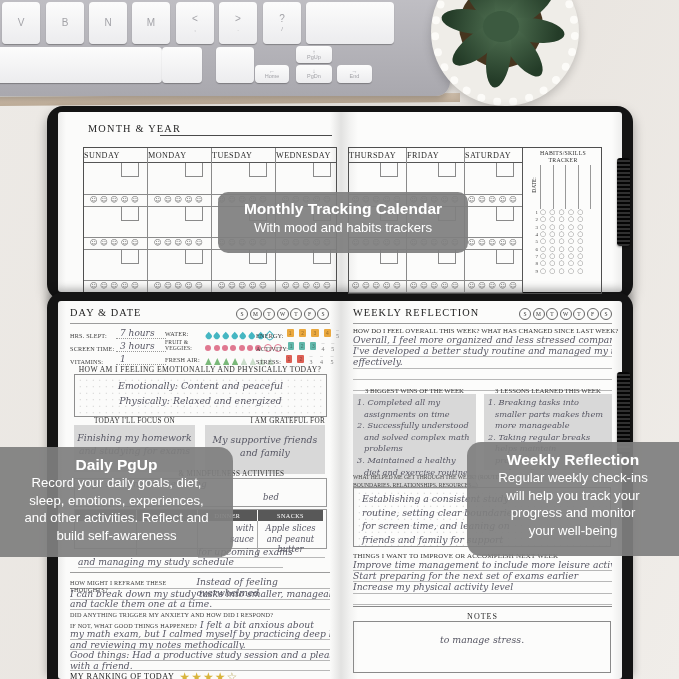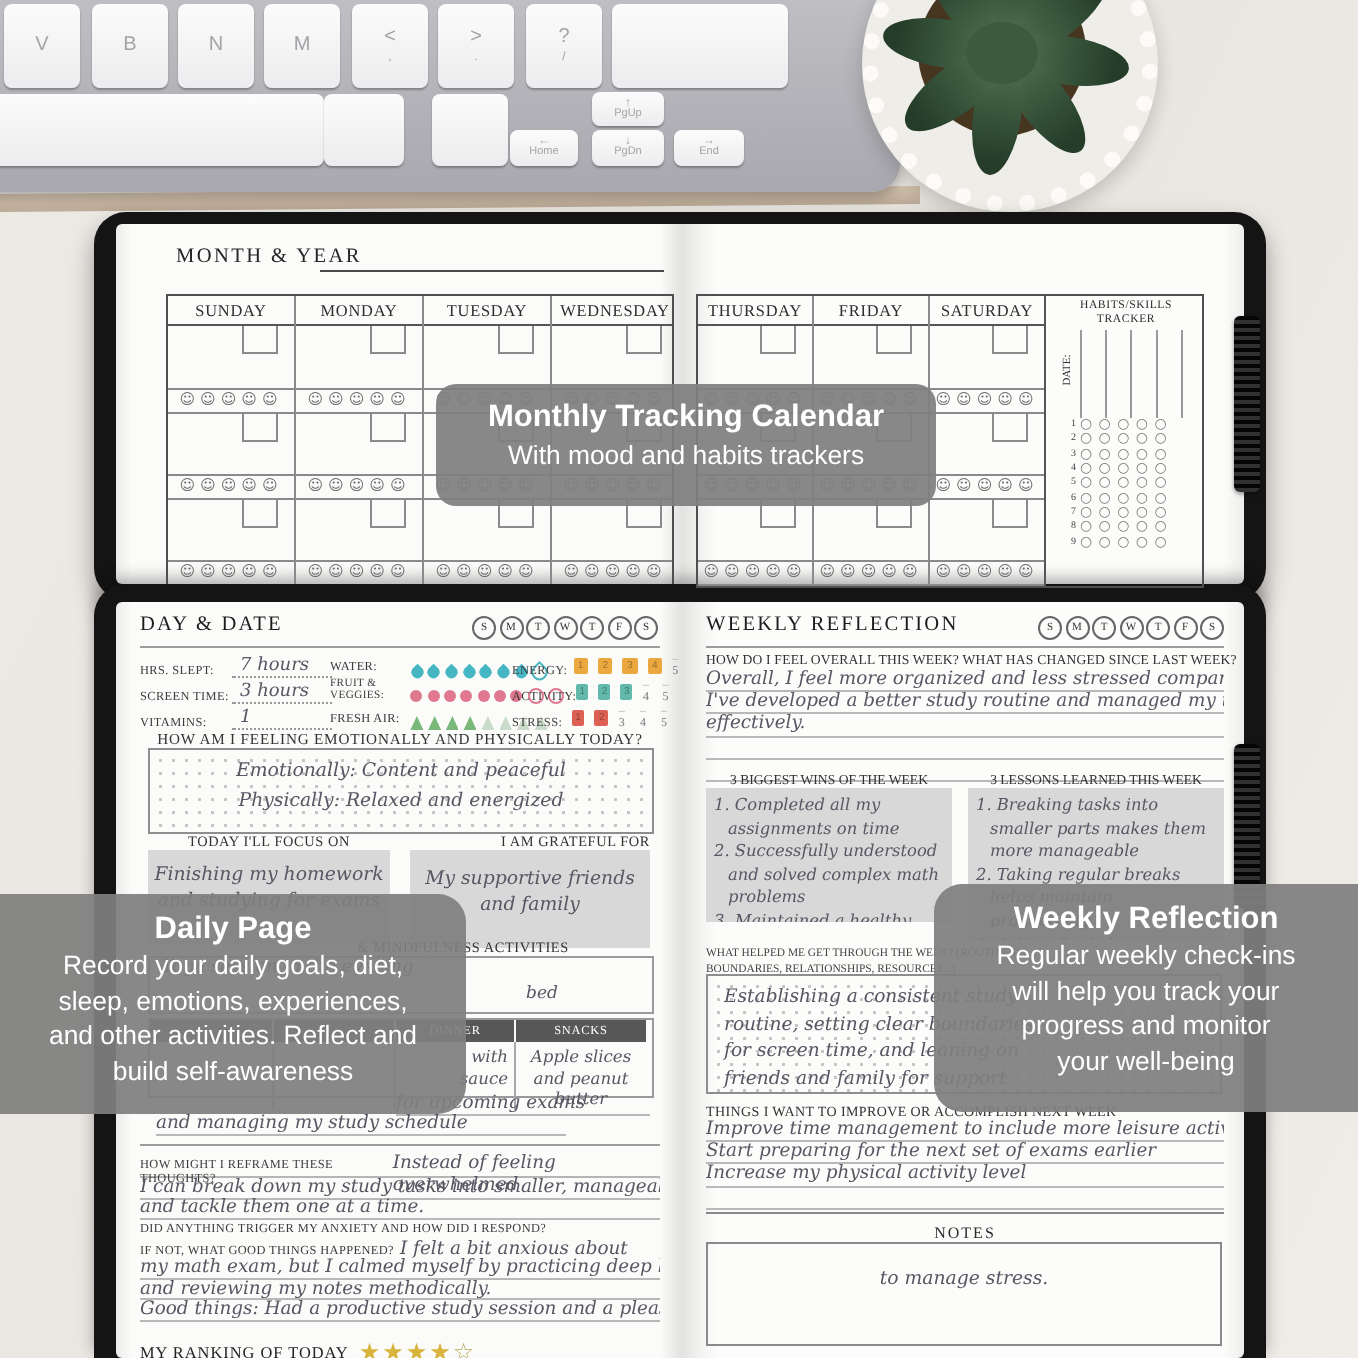--- a/index.html
+++ b/index.html
@@ -44,21 +44,21 @@
   #mpageL{position:absolute;left:58px;top:112px;width:283px;height:180px;overflow:hidden;z-index:4}
   #mpageR{position:absolute;left:341px;top:112px;width:281px;height:184px;overflow:hidden;z-index:4}
   #m-title{position:absolute;left:30px;top:11px;font-size:10.3px;letter-spacing:1.2px;color:#262626}
   #m-line{position:absolute;left:102px;top:23px;width:172px;border-top:1px solid #4a4a4a}
   .caltab{position:absolute;top:35px;height:145px;border:1px solid #4f4f4f;display:flex;overflow:hidden}
   #caltabL{left:25px;width:252px}
   #caltabR{left:7px;width:252px}
   .ccol{border-left:1px solid #8a8a8a;display:flex;flex-direction:column;flex:none}
   .ccol:first-child{border-left:none}
   .chead{height:16px;line-height:16px;border-bottom:1px solid #555;font-size:8.2px;letter-spacing:.4px;
-    text-align:center;color:#2e2e2e;white-space:nowrap;overflow:hidden}
+    text-align:left;color:#2e2e2e;white-space:nowrap;overflow:hidden}
   .ccell{position:relative;height:47px;border-bottom:1px solid #8a8a8a}
   .dbox{position:absolute;top:0;right:8px;width:16px;height:13px;border:1px solid #8a8a8a;border-top:none}
   .faces{position:absolute;left:0;right:0;bottom:0;height:11px;line-height:10px;border-top:1px solid #8a8a8a;
     text-align:center;font-family:"DejaVu Sans",sans-serif;font-size:7.5px;letter-spacing:2.5px;color:#6a6a6a;
     overflow:hidden;white-space:nowrap}
   .hcol{width:80px;flex:none;border-left:1px solid #555;position:relative}
   .hhead{padding-top:2px;height:15px;font-size:5.8px;line-height:1.25;text-align:center;color:#2e2e2e;letter-spacing:.3px}
   .hlines{position:relative;height:44px;margin-left:17px;border-left:1px solid #999;
     background:repeating-linear-gradient(90deg,transparent 0 11.6px,#999 11.6px 12.6px)}
   .hdate{position:absolute;left:-27px;top:17px;width:40px;text-align:center;font-size:5.5px;color:#333;
@@ -152,21 +152,21 @@
   #d-rank .rlabel{font-size:8.2px;letter-spacing:.5px;color:#222}
   .star{font-family:"DejaVu Sans",sans-serif;font-size:12px;letter-spacing:1px;line-height:12px}
   
   #w-title{left:12px;top:6px}
   #w-week{right:10px;top:7px}
   #w-rule1{left:12px;right:10px;top:22px}
   #w-q1{left:12px;top:26px;font-size:6.8px;color:#333;letter-spacing:.1px}
   #w-a1{left:12px;right:10px;top:34px}
   #w-winsh{left:12px;width:123px;top:86px;text-align:center;font-size:6.8px;color:#333}
   #w-lessh{left:143px;width:128px;top:86px;text-align:center;font-size:6.8px;color:#333}
-  #w-winsbox{left:12px;top:93px;width:123px;height:67px;padding:3px 4px;box-sizing:border-box}
+  #w-winsbox{left:12px;top:93px;width:123px;height:95px;padding:3px 4px;box-sizing:border-box}
   #w-lessbox{left:143px;top:93px;width:128px;height:76px;padding:3px 4px;box-sizing:border-box}
   #w-helpq{left:12px;top:172px;font-size:5.7px;color:#444;line-height:1.45}
   #w-dotbox{left:12px;top:186px;width:258px;height:60px;padding:4px 0 0 8px;box-sizing:border-box}
   #w-improveh{left:12px;top:251px;font-size:7px;color:#333;letter-spacing:.2px}
   #w-improve{left:12px;right:10px;top:259px}
   #w-rule2{left:12px;right:10px;top:305px;border-top:1px solid #888}
   #w-notesh{left:12px;right:10px;top:311px;text-align:center;font-size:8px;letter-spacing:1px;color:#2b2b2b}
   #w-notesbox{left:12px;top:320px;width:258px;height:52px;border:1px solid #8a8a8a;text-align:center;
     padding-top:11px;box-sizing:border-box}
   
@@ -572,20 +572,21 @@
 
     <div id="d-trigq1" class="qlabel">DID ANYTHING TRIGGER MY ANXIETY AND HOW DID I RESPOND?</div>
     <div id="d-trigrow">
       <span class="qlabel">IF NOT, WHAT GOOD THINGS HAPPENED?</span>
       <span class="hw">I felt a bit anxious about</span>
       </div>
     <div id="d-triglines">
         <div class="hwline">my math exam, but I calmed myself by practicing deep breathing exercises</div>
         <div class="hwline">and reviewing my notes methodically.</div>
         <div class="hwline">Good things: Had a productive study session and a pleasant conversation</div>
+        <div class="hwline">with a friend.</div>
       </div>
 
     <div id="d-rank">
       <span class="rlabel">MY RANKING OF TODAY</span>
       <span><span class="star" style="color: rgb(216, 180, 60);">★</span><span class="star" style="color: rgb(216, 180, 60);">★</span><span class="star" style="color: rgb(216, 180, 60);">★</span><span class="star" style="color: rgb(216, 180, 60);">★</span><span class="star" style="color: rgb(185, 168, 90);">☆</span></span>
       </div>
   </div>
 
   <div id="wpage">
     <div id="w-title" class="ptitle">WEEKLY REFLECTION</div>
@@ -645,21 +646,21 @@
         <div class="hwc">to manage stress.</div>
       </div>
   </div>
   <div id="band2" class="band"></div>
 
   <div id="cap-month" class="cap">
     <div class="cap-t">Monthly Tracking Calendar</div>
     <div class="cap-b">With mood and habits trackers</div>
   </div>
   <div id="cap-daily" class="cap">
-    <div class="cap-t">Daily Page</div>
+    <div class="cap-t">Daily PgUp</div>
     <div>
         <div class="cap-l">Record your daily goals, diet,</div>
         <div class="cap-l">sleep, emotions, experiences,</div>
         <div class="cap-l">and other activities. Reflect and</div>
         <div class="cap-l">build self-awareness</div>
       </div>
   </div>
   <div id="cap-week" class="cap">
     <div class="cap-t">Weekly Reflection</div>
     <div>

